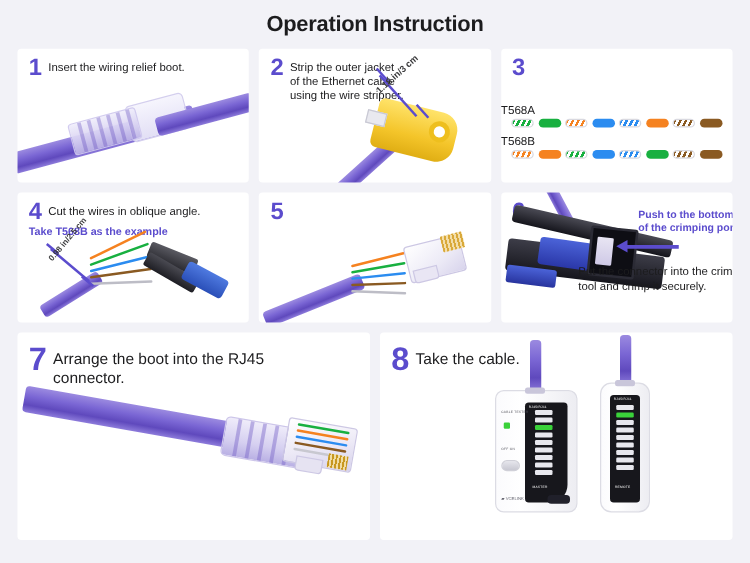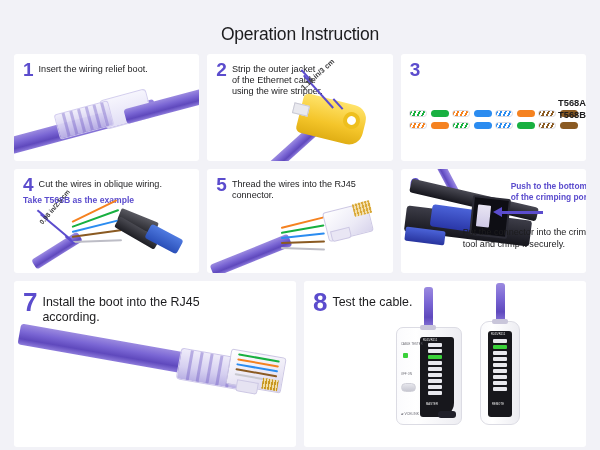--- a/index.html
+++ b/index.html
@@ -7,24 +7,24 @@
     width: 600px; height: 450px;
     background: #f2f2f7;
     font-family: "Liberation Sans", sans-serif;
     overflow: hidden;
   }
   .page { position: relative; width: 600px; height: 450px; padding: 0 14px; }
 
   .title {
     text-align: center;
     font-size: 17.5px;
-    font-weight: normal;
+    font-weight: bold;
     color: #1c1c1e;
     letter-spacing: -0.2px;
-    padding-top: 24px;
+    padding-top: 9px;
     padding-bottom: 9px;
   }
 
   .row { display: flex; gap: 8px; margin-bottom: 8px; }
   .panel {
     background: #ffffff;
     border-radius: 3px;
     position: relative;
     overflow: hidden;
   }
@@ -103,21 +103,21 @@
   .p2-mtick1 { position: absolute; left: 92px; top: 20px; width: 14px; height: 2px; background: #5b4ccd; transform: rotate(48deg); }
   .p2-mtick2 { position: absolute; left: 124px; top: 49px; width: 14px; height: 2px; background: #5b4ccd; transform: rotate(48deg); }
   .p2-mlabel {
     position: absolute; left: 92px; top: 31px;
     font-size: 7.4px; font-weight: bold; color: #3a3a3c;
     transform: rotate(-42deg); transform-origin: left top; white-space: nowrap;
   }
 
   
   .wirebox { position: absolute; left: 0; right: 0; }
-  .wtitle { text-align: right; font-size: 9.3px; color: #1c1c1e; margin-bottom: 2px; font-weight: bold; }
+  .wtitle { text-align: left; font-size: 9.3px; color: #1c1c1e; margin-bottom: 2px; }
   .wires { display: flex; justify-content: center; gap: 3.5px; }
   .w { width: 18px; height: 7px; border-radius: 3.5px; }
   .w.solid-g { background: #18b040; }
   .w.solid-o { background: #f58220; }
   .w.solid-b { background: #2b8cf0; }
   .w.solid-br { background: #8a5a22; }
   .w.st-g { background: repeating-linear-gradient(115deg,#18b040 0 2px,#ffffff 2px 4px); border:1px solid #d9d9e0;}
   .w.st-o { background: repeating-linear-gradient(115deg,#f58220 0 2px,#ffffff 2px 4px); border:1px solid #d9d9e0;}
   .w.st-b { background: repeating-linear-gradient(115deg,#2b8cf0 0 2px,#ffffff 2px 4px); border:1px solid #d9d9e0;}
   .w.st-br{ background: repeating-linear-gradient(115deg,#8a5a22 0 2px,#ffffff 2px 4px); border:1px solid #d9d9e0;}
@@ -323,42 +323,42 @@
           <span class="w st-g"></span>
           <span class="w solid-g"></span>
           <span class="w st-o"></span>
           <span class="w solid-b"></span>
           <span class="w st-b"></span>
           <span class="w solid-o"></span>
           <span class="w st-br"></span>
           <span class="w solid-br"></span>
         </div>
       </div>
-      <div class="wirebox" style="top:56px">
+      <div class="wirebox" style="top:69px">
         <div class="wtitle">T568B</div>
         <div class="wires">
           <span class="w st-o"></span>
           <span class="w solid-o"></span>
           <span class="w st-g"></span>
           <span class="w solid-b"></span>
           <span class="w st-b"></span>
           <span class="w solid-g"></span>
           <span class="w st-br"></span>
           <span class="w solid-br"></span>
         </div>
       </div>
     </div>
   </div>
 
   <div class="row r2">
 
     <div class="panel">
       <div class="head">
         <span class="num">4</span>
-        <span class="txt">Cut the wires in oblique wiring.</span>
+        <span class="txt">Cut the wires in oblique angle.</span>
       </div>
       <div class="sub">Take T568B as the example</div>
       <div class="art">
         <div class="cable p4-cable"></div>
         <div class="p4-fan">
           <i style="top:2px;  transform:rotate(-26deg); background:#f58220"></i>
           <i style="top:7px;  transform:rotate(-20deg); background:#18b040"></i>
           <i style="top:12px; transform:rotate(-14deg); background:#2b8cf0"></i>
           <i style="top:17px; transform:rotate(-8deg);  background:#8a5a22"></i>
           <i style="top:22px; transform:rotate(-2deg);  background:#bdbdc6"></i>
@@ -369,21 +369,20 @@
         <div class="p4-meas"></div>
         <div class="p4-mt1"></div>
         <div class="p4-mt2"></div>
         <div class="p4-mlabel">0.98 in/2.5 cm</div>
       </div>
     </div>
 
     <div class="panel">
       <div class="head">
         <span class="num">5</span>
-        <span class="txt">Thread the wires into the RJ45 connector.</span>
       </div>
       <div class="art">
         <div class="cable p5-cable"></div>
         <div class="p5-fan">
           <i style="top:0px;  transform:rotate(-14deg); background:#f58220"></i>
           <i style="top:5px;  transform:rotate(-10deg); background:#18b040"></i>
           <i style="top:10px; transform:rotate(-6deg);  background:#2b8cf0"></i>
           <i style="top:15px; transform:rotate(-2deg);  background:#8a5a22"></i>
           <i style="top:20px; transform:rotate(2deg);   background:#bdbdc6"></i>
         </div>
@@ -410,21 +409,21 @@
       <div class="p6-ptext">Push to the bottom of the crimping port.</div>
       <div class="p6-btext">Put the connector into the crimp tool and crimp it securely.</div>
     </div>
   </div>
 
   <div class="row r3">
 
     <div class="panel p7">
       <div class="head" style="padding-top:10px">
         <span class="num big">7</span>
-        <span class="txt big" style="max-width:210px">Install the boot into the RJ45 according.</span>
+        <span class="txt big" style="max-width:210px">Arrange the boot into the RJ45 connector.</span>
       </div>
       <div class="art">
         <div class="cable p7-cable"></div>
         <div class="p7-boot">
           <div class="p1-rib" style="left:9px"></div>
             <div class="p1-rib" style="left:19px"></div>
           <div class="p1-rib" style="left:29px"></div>
             <div class="p1-rib" style="left:39px"></div>
           <div class="p1-rib" style="left:49px"></div>
         </div>
@@ -437,21 +436,21 @@
           <i style="top:20px; background:#c8c8d0"></i>
         </div>
         <div class="p7-tab"></div>
         <div class="p7-gold"></div>
       </div>
     </div>
 
     <div class="panel p8">
       <div class="head" style="padding-top:10px">
         <span class="num big">8</span>
-        <span class="txt big">Test the cable.</span>
+        <span class="txt big">Take the cable.</span>
       </div>
       <div class="art">
         <div class="cable t-cable-m"></div>
         <div class="cable t-cable-r"></div>
 
         <div class="tester t-master"></div>
         <div class="t-jack t-jack-m"></div>
         <div class="t-lcd t-lcd-m"></div>
         <div class="t-lab" style="left:119px;top:58px">RJ45/RJ11</div>
         <div class="t-leds t-leds-m">

